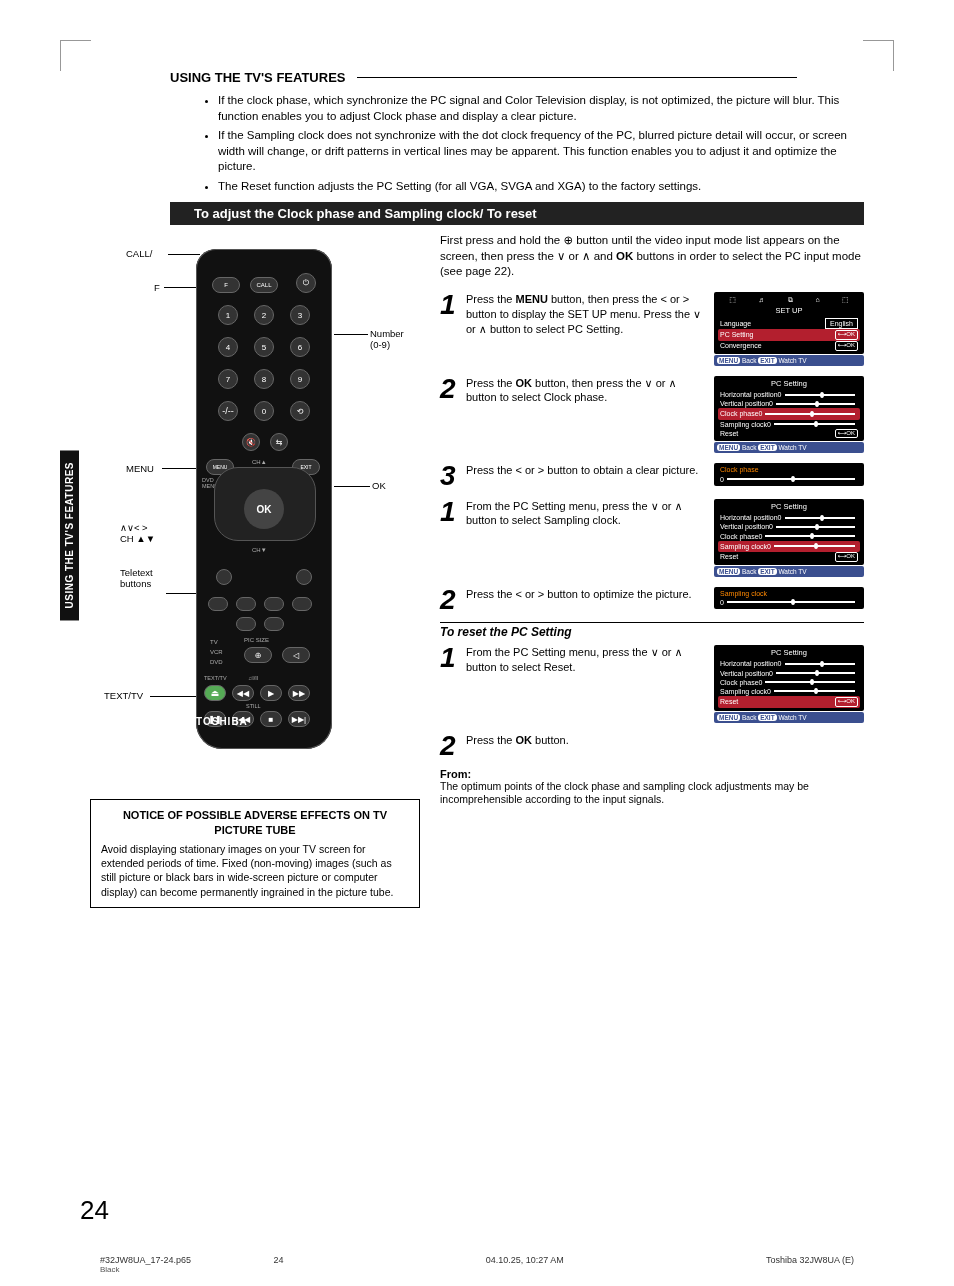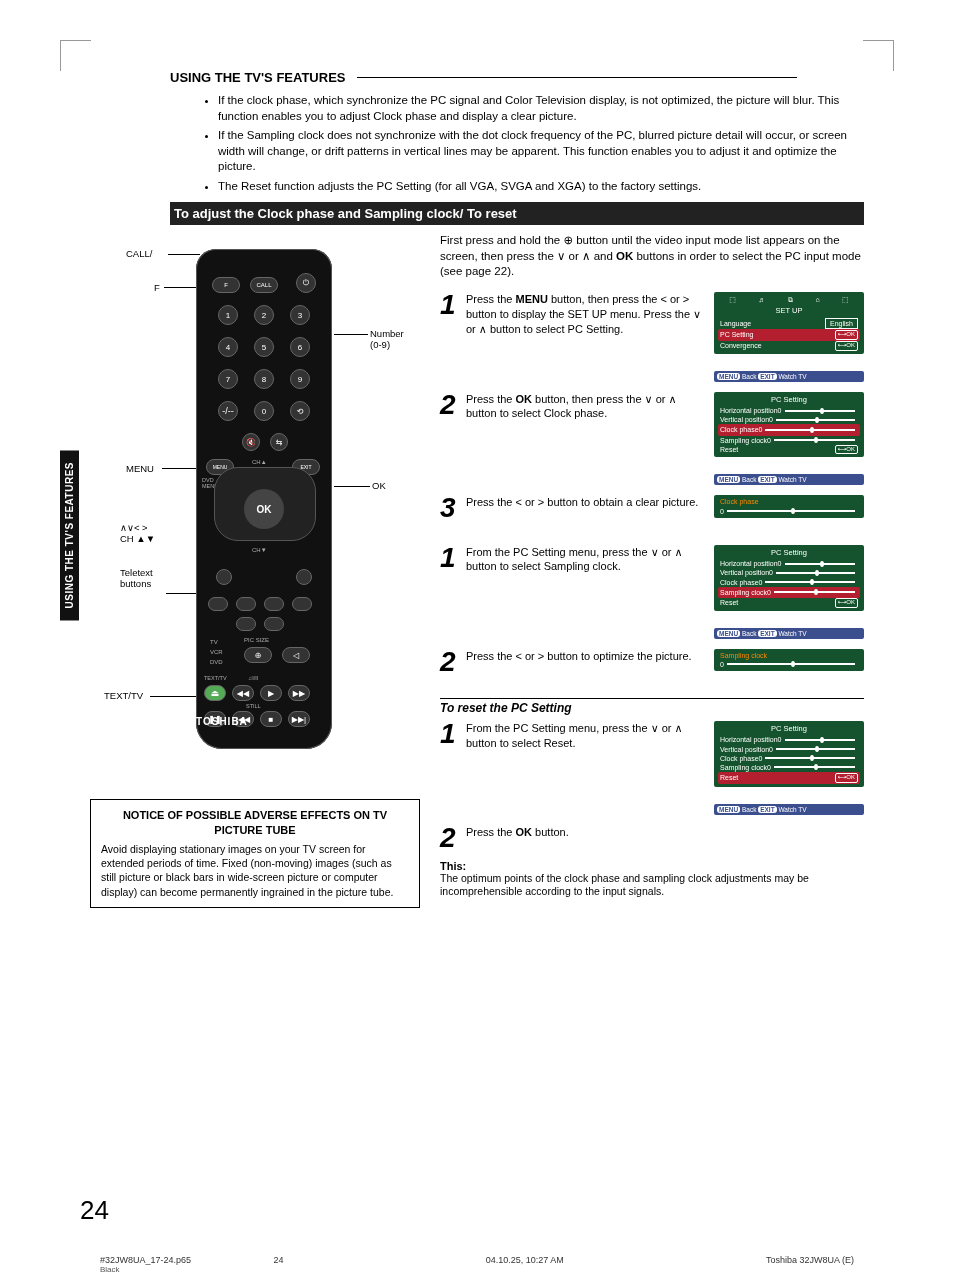--- a/index.html
+++ b/index.html
@@ -36,31 +36,31 @@
   .kicker {
     font-size: 13px; font-weight: bold; display: inline-block; vertical-align: middle;
   }
   .kicker-line { display: inline-block; border-top: 1px solid #000; width: 440px; vertical-align: middle; margin-left: 8px;}
   .title-row { display: flex; align-items: baseline; margin-top: 6px; margin-bottom: 10px; }
   .title-bar { width: 14px; background: #000; align-self: stretch; margin-right: 6px;}
   .title-h1 { font-size: 38px; font-weight: bold; margin: 0; line-height: 1; }
   .title-sub { font-size: 13px; font-weight: bold; margin-left: 6px;}
   .bullets { margin: 8px 0 8px 8px; font-size: 11.5px; line-height: 1.35; }
   .bullets li { margin-bottom: 4px; }
-  .section-banner { background: #222; color: #fff; font-weight: bold; padding: 4px 4px; font-size: 13px; margin-top: 2px; }
+  .section-banner { background: #222; color: #fff; font-weight: bold; padding: 4px 24px; font-size: 13px; margin-top: 2px; }
   .columns { display: flex; margin-top: 8px; }
   .col-left { width: 330px; flex-shrink: 0; }
   .col-right { flex: 1; margin-left: 20px; }
   .lead { font-size: 11.5px; line-height: 1.35; margin-bottom: 12px; }
   .subhead { font-style: italic; font-weight: bold; font-size: 12px; margin: 10px 0 6px 0; border-top: 1px solid #000; padding-top: 2px; }
   .step { display: flex; margin-bottom: 10px; }
   .step-num { font-size: 28px; font-weight: bold; font-style: italic; width: 26px; flex-shrink:0; line-height: 0.9; }
   .step-text { font-size: 11px; line-height: 1.35; flex:1; padding-right: 4px;}
   .osd { width: 150px; flex-shrink:0; }
-  .osd-box { background: #14532d; color: #fff; font-size: 7px; border-radius: 2px; padding: 3px 4px; line-height: 1.3; margin-bottom: 17px;}
+  .osd-box { background: #000000; color: #fff; font-size: 7px; border-radius: 2px; padding: 3px 4px; line-height: 1.3; margin-bottom: 1px;}
   .osd-title { text-align: center; font-size: 7.5px; margin-bottom: 2px; }
   .osd-row { display: flex; justify-content: space-between; align-items: center; padding: 0 2px; }
   .osd-row.sel { background: #b31f2e; border-radius: 2px; padding: 1px 2px; }
   .osd-row .slider { flex:1; height: 2px; background: #fff; margin: 0 3px; position: relative; }
   .osd-row .slider::after { content:''; position:absolute; top:-2px; left:50%; width:4px; height:6px; background:#fff; border-radius:50%; }
   .osd-ok { border: 1px solid #fff; border-radius:2px; padding: 0 2px; font-size:6px;}
   .osd-footer { background: #3b4f8f; color:#fff; font-size:6.5px; padding:2px 3px; border-radius:2px;}
   .osd-footer .pill { background:#fff;color:#3b4f8f;border-radius:3px;padding:0 2px;font-weight:bold;}
   .note-heading { font-weight: bold; font-size: 11px; margin-top: 8px; }
   .note-text { font-size: 10.5px; line-height: 1.3; }
@@ -387,21 +387,21 @@
       </div>
 
       <div class="step">
         <div class="step-num">2</div>
         <div class="step-text">
           <span>Press the </span><span class="bold">OK</span><span> button.</span>
         </div>
         <div class="osd"></div>
       </div>
 
-      <div class="note-heading">This:</div>
+      <div class="note-heading">From:</div>
       <div class="note-text">The optimum points of the clock phase and sampling clock adjustments may be incomprehensible according to the input signals.</div>
     </div>
   </div>
 
   <div class="page-num">24</div>
 </div>
 
 <div class="footer">
   <div>
     <span>#32JW8UA_17-24.p65</span>

